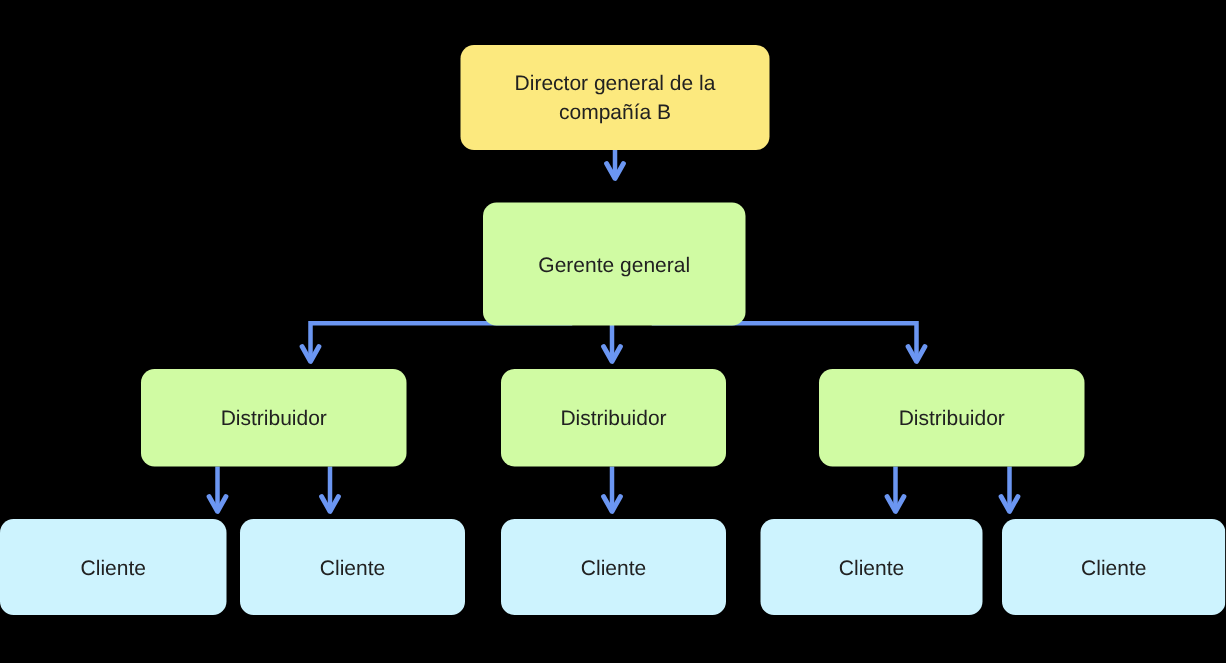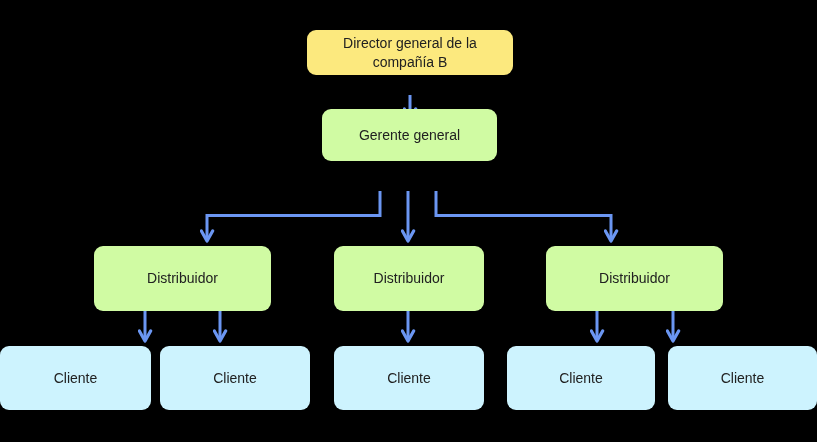--- a/index.html
+++ b/index.html
@@ -57,25 +57,25 @@
     <polyline class="connector" points="380,191 380,215.5 207,215.5 207,241" marker-end="url(#arrowhead)"></polyline>
     <polyline class="connector" points="408,191 408,241" marker-end="url(#arrowhead)"></polyline>
     <polyline class="connector" points="436,191 436,215.5 611,215.5 611,241" marker-end="url(#arrowhead)"></polyline>
     <polyline class="connector" points="145,311 145,341" marker-end="url(#arrowhead)"></polyline>
     <polyline class="connector" points="220,311 220,341" marker-end="url(#arrowhead)"></polyline>
     <polyline class="connector" points="408,311 408,341" marker-end="url(#arrowhead)"></polyline>
     <polyline class="connector" points="597,311 597,341" marker-end="url(#arrowhead)"></polyline>
     <polyline class="connector" points="673,311 673,341" marker-end="url(#arrowhead)"></polyline>
   </svg>
 
-  <div class="node" style="left: 307px; top: 30px; width: 206px; height: 45px; background: rgb(252, 233, 126);">
+  <div class="node" style="left: 307px; top: 30px; width: 206px; height: 70px; background: rgb(252, 233, 126);">
     <span>Director general de la compañía B</span>
   </div>
 
-  <div class="node" style="left: 322px; top: 109px; width: 175px; height: 52px; background: rgb(208, 251, 163);">
+  <div class="node" style="left: 322px; top: 135px; width: 175px; height: 82px; background: rgb(208, 251, 163);">
     <span>Gerente general</span>
   </div>
 
   <div class="node" style="left: 94px; top: 246px; width: 177px; height: 65px; background: rgb(208, 251, 163);">
     <span>Distribuidor</span>
   </div>
 
   <div class="node" style="left: 334px; top: 246px; width: 150px; height: 65px; background: rgb(208, 251, 163);">
     <span>Distribuidor</span>
   </div>

